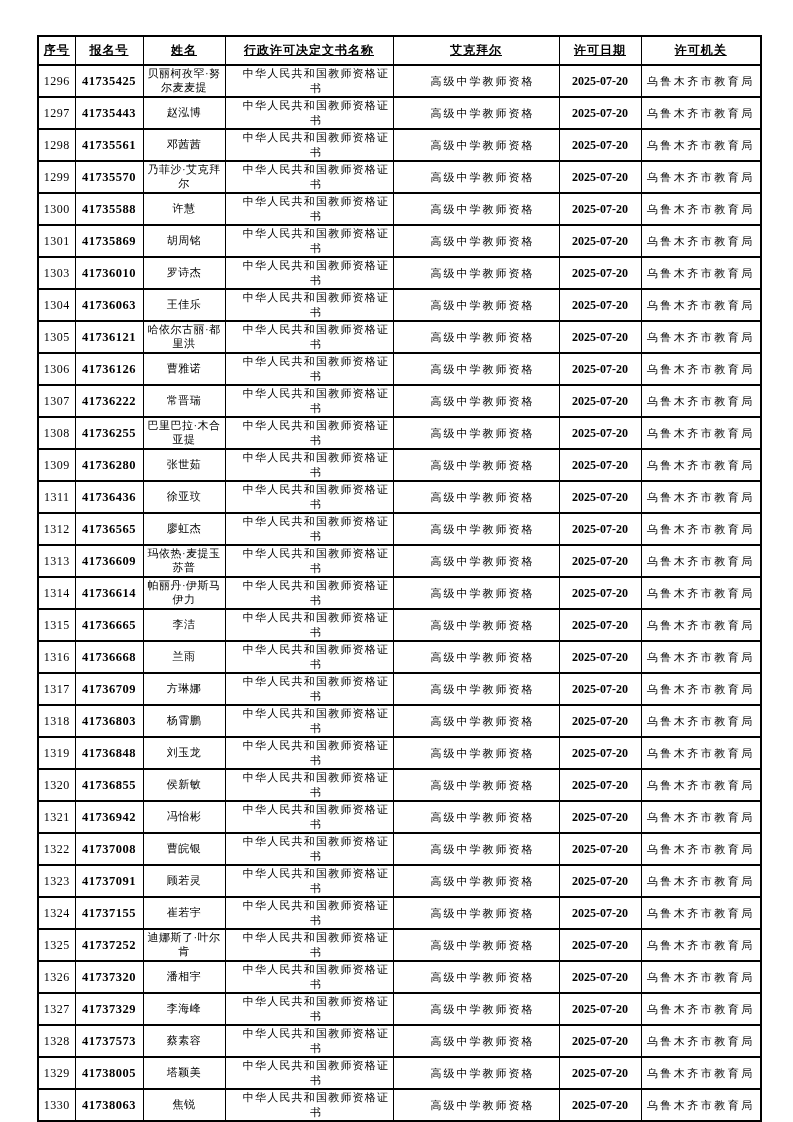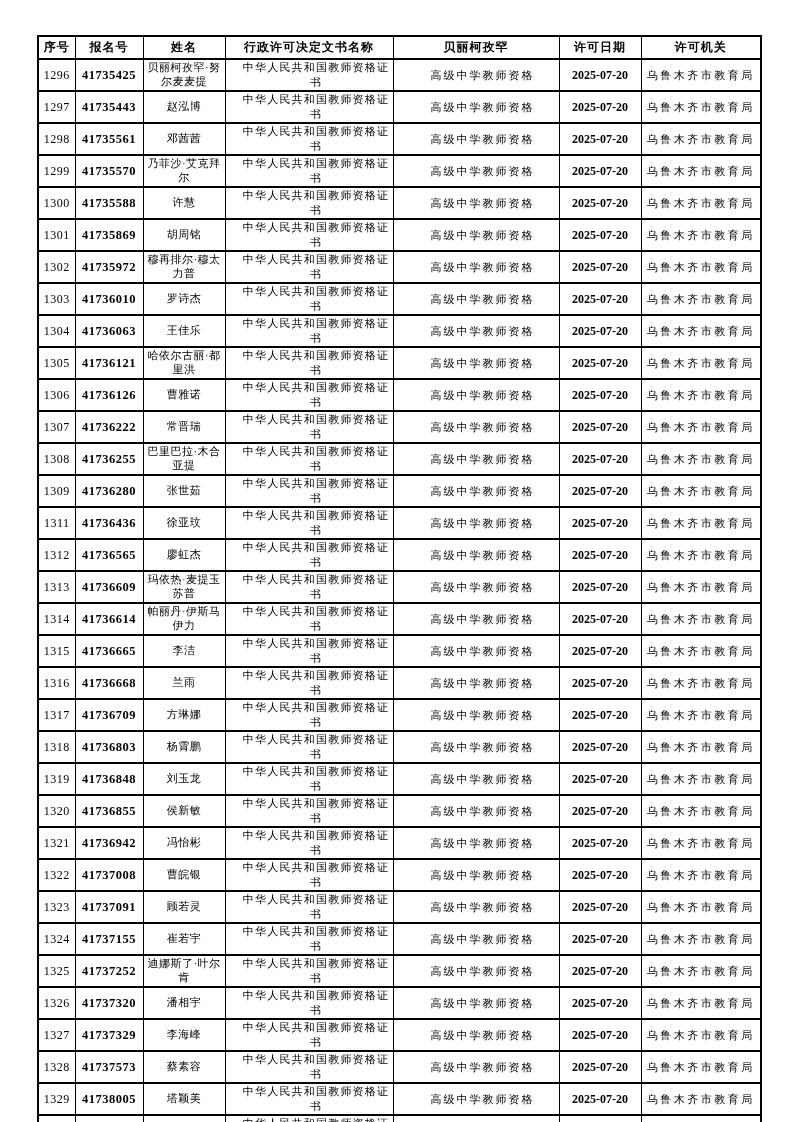--- a/index.html
+++ b/index.html
@@ -31,21 +31,21 @@
     border-left: 1px solid #000;
     border-right: 1px solid #000;
     border-top: 2px solid #000;
     border-bottom: 2px solid #000;
     text-align: center;
     vertical-align: middle;
     padding: 0 2px;
     overflow: hidden;
     word-break: break-all;
   }
-  thead tr { height: 23px; }
+  thead tr { height: 29px; text-decoration: underline; }
   tbody tr { height: 29px; }
   th {
     font-weight: bold;
     font-size: 12px;
     letter-spacing: 1px;
   }
   td.col0 { font-size: 12px; letter-spacing: 0.5px; }
   td.col1 { font-size: 12.5px; font-weight: bold; letter-spacing: 0.5px; }
   td.col2 { font-size: 11px; line-height: 1.25; letter-spacing: 0.5px; }
   td.col3 { font-size: 11px; letter-spacing: 1.2px; padding-left: 16px; }
@@ -66,21 +66,21 @@
       <col style="width:166px">
       <col style="width:82px">
       <col style="width:120px">
     </colgroup>
     <thead>
       <tr>
         <th>序号</th>
         <th>报名号</th>
         <th>姓名</th>
         <th>行政许可决定文书名称</th>
-        <th>贝丽柯孜罕</th>
+        <th>艾克拜尔</th>
         <th>许可日期</th>
         <th>许可机关</th>
       </tr>
     </thead>
     <tbody>
         <tr>
           <td class="col0">1296</td>
           <td class="col1">41735425</td>
           <td class="col2">贝丽柯孜罕·努尔麦麦提</td>
           <td class="col3">中华人民共和国教师资格证书</td>
@@ -127,29 +127,20 @@
         <tr>
           <td class="col0">1301</td>
           <td class="col1">41735869</td>
           <td class="col2">胡周铭</td>
           <td class="col3">中华人民共和国教师资格证书</td>
           <td class="col4">高级中学教师资格</td>
           <td class="col5">2025-07-20</td>
           <td class="col6">乌鲁木齐市教育局</td>
         </tr>
         <tr>
-          <td class="col0">1302</td>
-          <td class="col1">41735972</td>
-          <td class="col2">穆再排尔·穆太力普</td>
-          <td class="col3">中华人民共和国教师资格证书</td>
-          <td class="col4">高级中学教师资格</td>
-          <td class="col5">2025-07-20</td>
-          <td class="col6">乌鲁木齐市教育局</td>
-        </tr>
-        <tr>
           <td class="col0">1303</td>
           <td class="col1">41736010</td>
           <td class="col2">罗诗杰</td>
           <td class="col3">中华人民共和国教师资格证书</td>
           <td class="col4">高级中学教师资格</td>
           <td class="col5">2025-07-20</td>
           <td class="col6">乌鲁木齐市教育局</td>
         </tr>
         <tr>
           <td class="col0">1304</td>

